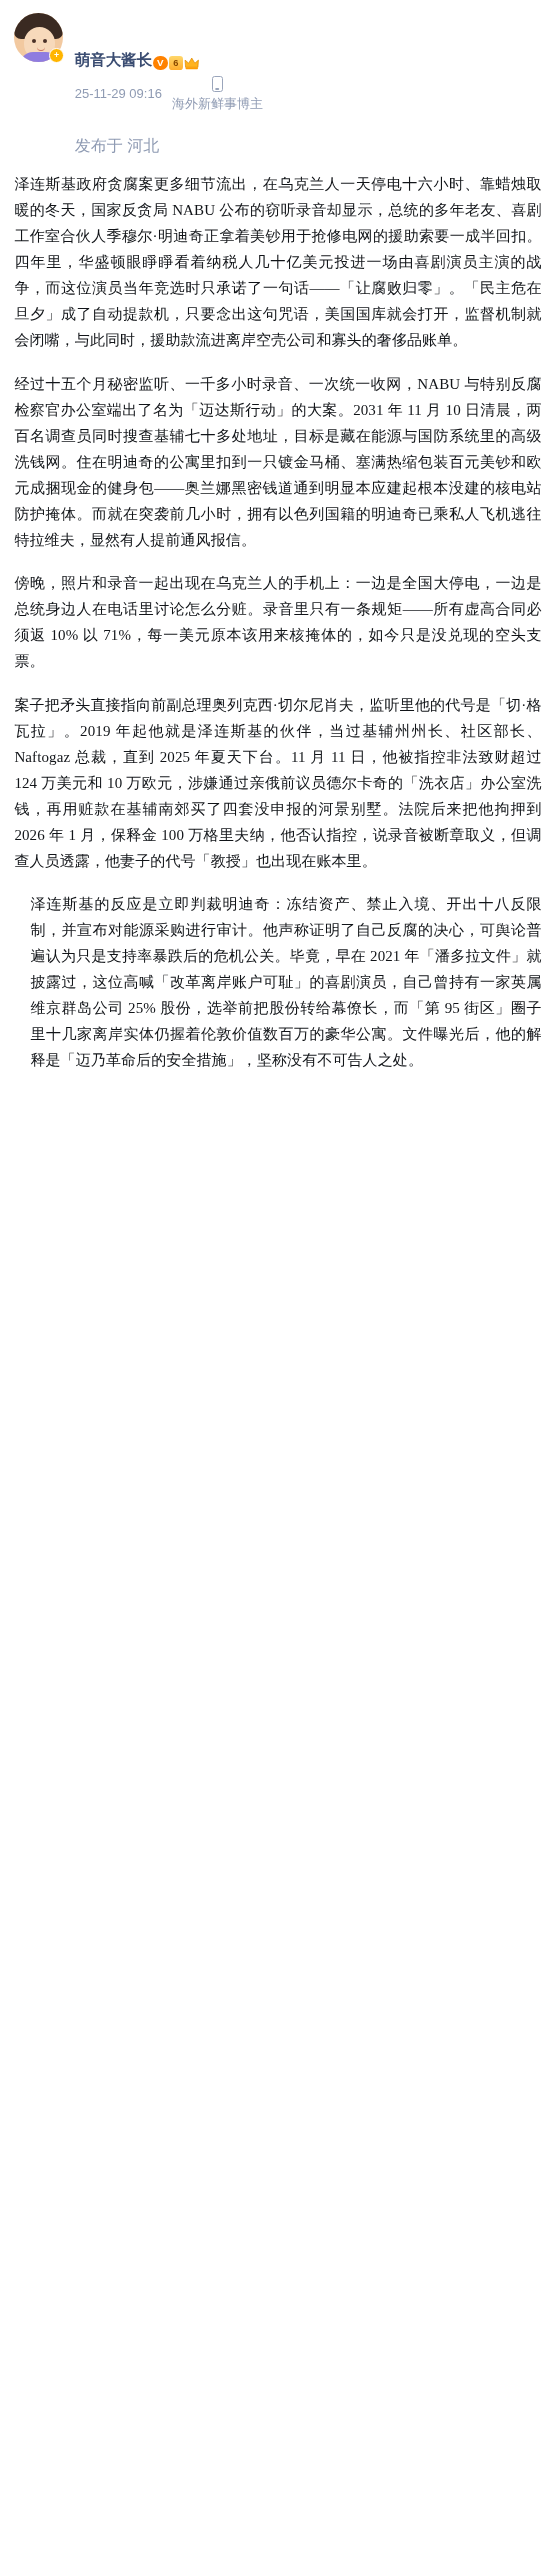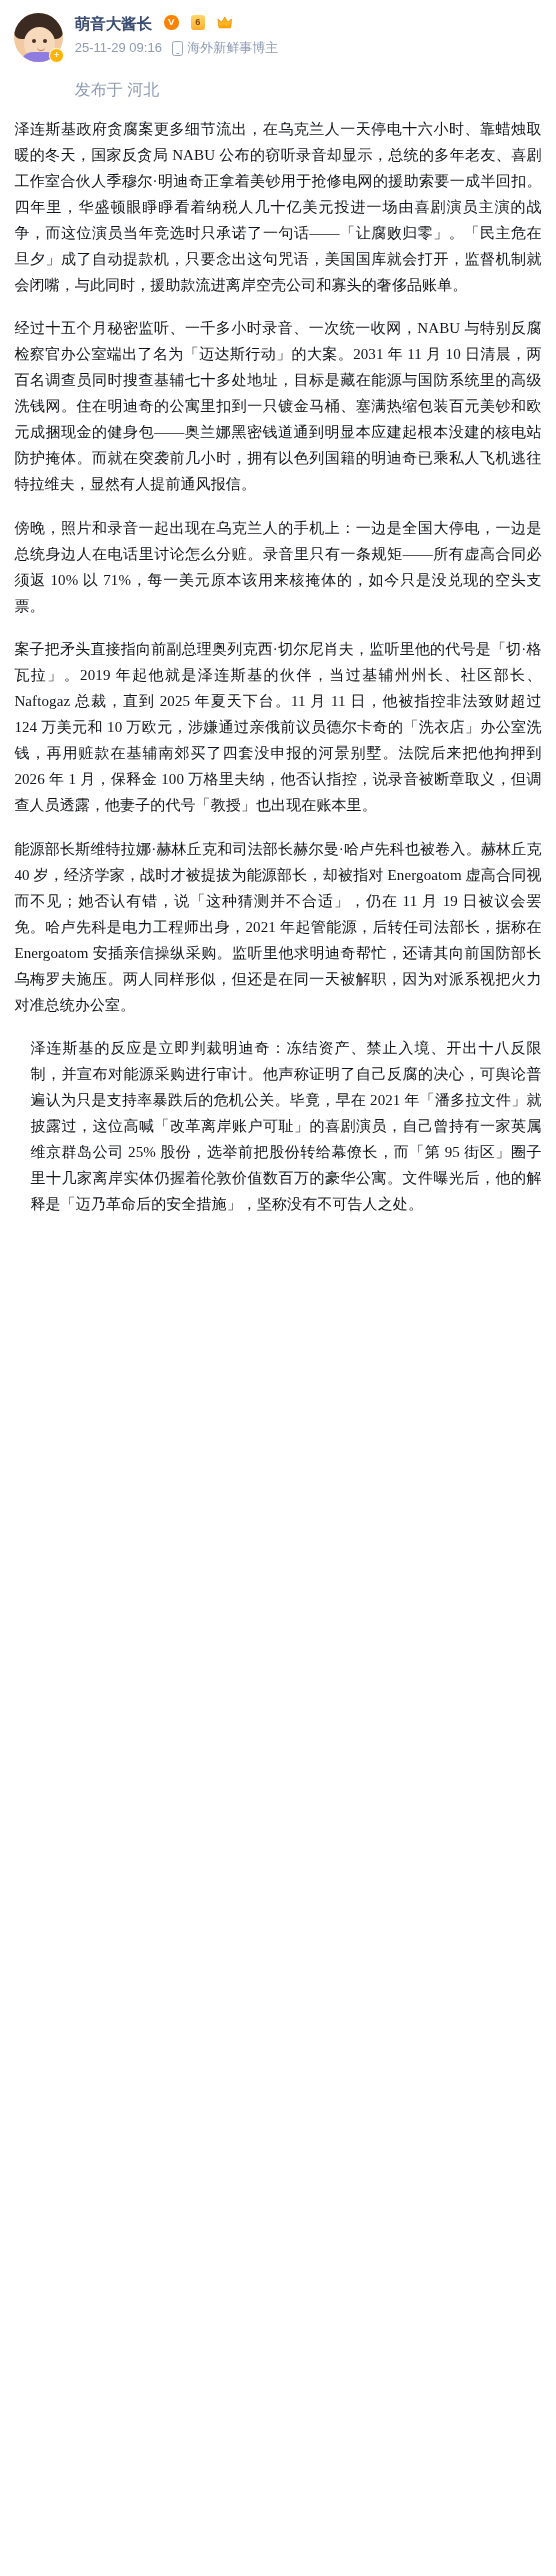--- a/index.html
+++ b/index.html
@@ -98,23 +98,24 @@
     font-weight: bold;
   }
 
   .head-text {
     flex: 1;
     min-width: 0;
     padding-top: 2.1px;
   }
   .name-row {
     display: flex;
-    align-items: flex-start;
+    align-items: flex-end;
     flex-wrap: wrap;
-    gap: 12px;
+    gap: 1px;
+    margin-top: 36px;
   }
   .username {
     font-size: 15.5px;
     font-weight: bold;
     color: #3b4d72;
     line-height: 1.2;
   }
   .vip-icon {
     width: 14.4px; height: 14.4px;
     border-radius: 50%;
@@ -153,20 +154,21 @@
     color: #8f9bb3;
     line-height: 1.3;
     flex-wrap: wrap;
   }
   .meta-time { color: #8f9bb3; }
   .meta-phone {
     display: inline-flex;
     align-items: center;
     gap: 4.1px;
     color: #8f9bb3;
+    flex-direction: column;
   }
   .phone-icon {
     width: 11.3px;
     height: 15.5px;
     border: 1.5px solid #9aa5bb;
     border-radius: 2.6px;
     box-sizing: border-box;
     position: relative;
     display: inline-block;
   }
@@ -243,18 +245,17 @@
       </div>
       <div class="meta-source">发布于 河北</div>
     </div>
   </div>
 
   <div class="post-body">
     <p>泽连斯基政府贪腐案更多细节流出，在乌克兰人一天停电十六小时、靠蜡烛取暖的冬天，国家反贪局 NABU 公布的窃听录音却显示，总统的多年老友、喜剧工作室合伙人季穆尔·明迪奇正拿着美钞用于抢修电网的援助索要一成半回扣。四年里，华盛顿眼睜睜看着纳税人几十亿美元投进一场由喜剧演员主演的战争，而这位演员当年竞选时只承诺了一句话——「让腐败归零」。「民主危在旦夕」成了自动提款机，只要念出这句咒语，美国国库就会打开，监督机制就会闭嘴，与此同时，援助款流进离岸空壳公司和寡头的奢侈品账单。</p>
     <p>经过十五个月秘密监听、一千多小时录音、一次统一收网，NABU 与特别反腐检察官办公室端出了名为「迈达斯行动」的大案。2031 年 11 月 10 日清晨，两百名调查员同时搜查基辅七十多处地址，目标是藏在能源与国防系统里的高级洗钱网。住在明迪奇的公寓里扣到一只镀金马桶、塞满热缩包装百元美钞和欧元成捆现金的健身包——奥兰娜黑密钱道通到明显本应建起根本没建的核电站防护掩体。而就在突袭前几小时，拥有以色列国籍的明迪奇已乘私人飞机逃往特拉维夫，显然有人提前通风报信。</p>
     <p>傍晚，照片和录音一起出现在乌克兰人的手机上：一边是全国大停电，一边是总统身边人在电话里讨论怎么分赃。录音里只有一条规矩——所有虚高合同必须返 10% 以 71%，每一美元原本该用来核掩体的，如今只是没兑现的空头支票。</p>
     <p>案子把矛头直接指向前副总理奥列克西·切尔尼肖夫，监听里他的代号是「切·格瓦拉」。2019 年起他就是泽连斯基的伙伴，当过基辅州州长、社区部长、Naftogaz 总裁，直到 2025 年夏天下台。11 月 11 日，他被指控非法致财超过 124 万美元和 10 万欧元，涉嫌通过亲俄前议员德尔卡奇的「洗衣店」办公室洗钱，再用赃款在基辅南郊买了四套没申报的河景别墅。法院后来把他拘押到 2026 年 1 月，保释金 100 万格里夫纳，他否认指控，说录音被断章取义，但调查人员透露，他妻子的代号「教授」也出现在账本里。</p>
-    <p>能源部长斯维特拉娜·赫林丘克和司法部长赫尔曼·哈卢先科也被卷入。赫林丘克 40 岁，经济学家，战时才被提拔为能源部长，却被指对 Energoatom 虚高合同视而不见；她否认有错，说「这种猜测并不合适」，仍在 11 月 19 日被议会罢免。哈卢先科是电力工程师出身，2021 年起管能源，后转任司法部长，据称在 Energoatom 安插亲信操纵采购。监听里他求明迪奇帮忙，还请其向前国防部长乌梅罗夫施压。两人同样形似，但还是在同一天被解职，因为对派系视把火力对准总统办公室。</p>
     <p>泽连斯基的反应是立即判裁明迪奇：冻结资产、禁止入境、开出十八反限制，并宣布对能源采购进行审计。他声称证明了自己反腐的决心，可舆论普遍认为只是支持率暴跌后的危机公关。毕竟，早在 2021 年「潘多拉文件」就披露过，这位高喊「改革离岸账户可耻」的喜剧演员，自己曾持有一家英属维京群岛公司 25% 股份，选举前把股份转给幕僚长，而「第 95 街区」圈子里十几家离岸实体仍握着伦敦价值数百万的豪华公寓。文件曝光后，他的解释是「迈乃革命后的安全措施」，坚称没有不可告人之处。</p>
   </div>
 
 </div>
 
 
 </body></html>

